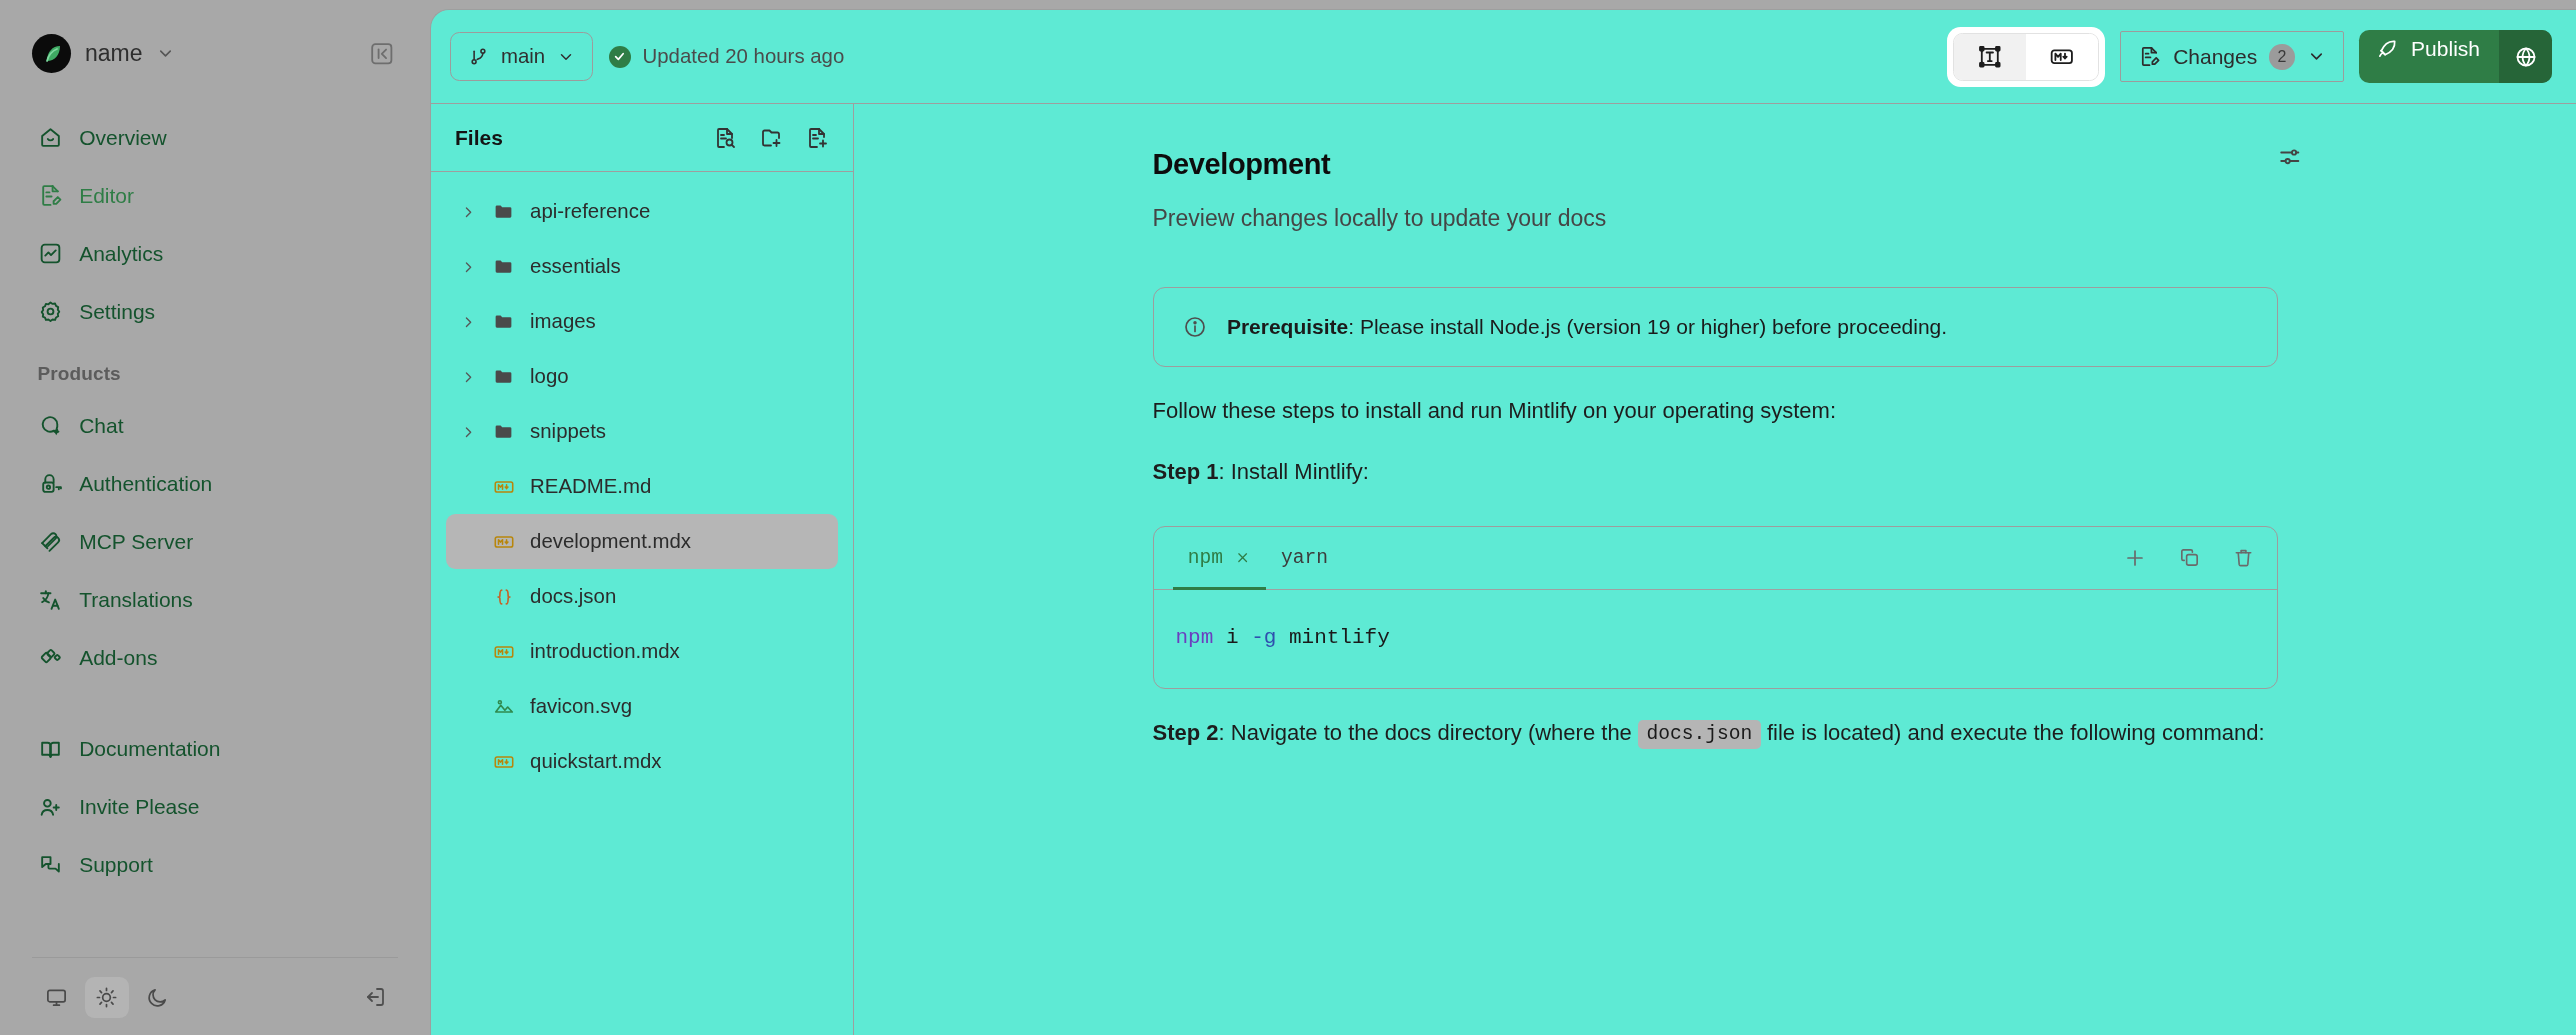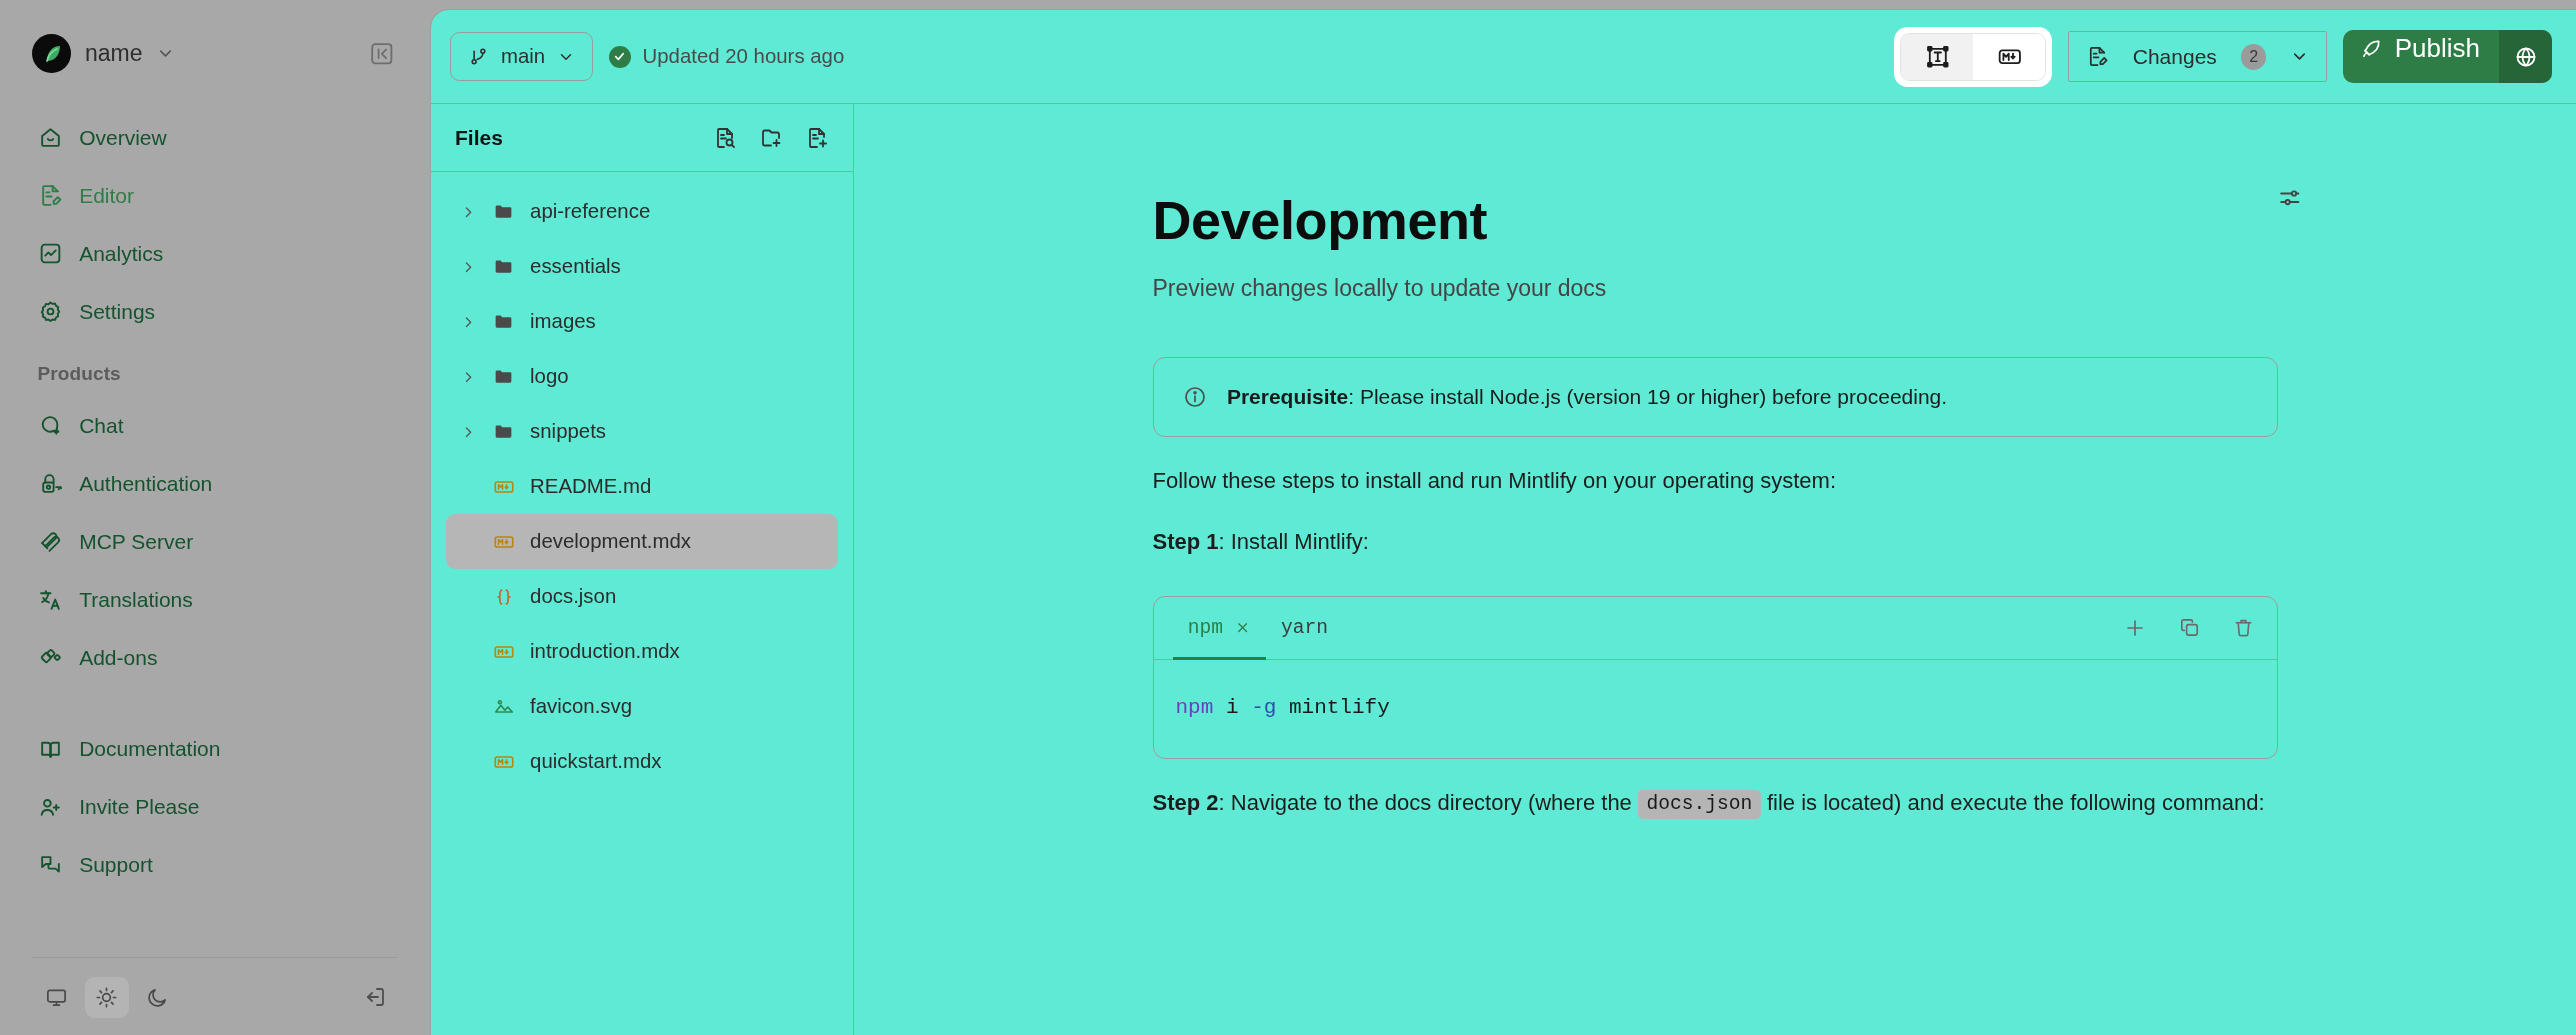--- a/index.html
+++ b/index.html
@@ -139,41 +139,41 @@
     border: 0.9px solid #e2e2e2;
   }
   .mode-btn {
     width: 72px; height: 46px;
     display: flex; align-items: center; justify-content: center;
     background: #ffffff; color: #1d1d1d; cursor: pointer;
   }
   .mode-btn.selected { background: #f1f1f1; }
 
   .changes-btn {
-    display: flex; align-items: center; gap: 24px;
+    display: flex; align-items: center; gap: 12px;
     height: 51px; padding: 0 17px;
     border: 0.9px solid #9c9c9c; border-radius: 2px;
     color: #2d2d2d; font-size: 21px; cursor: pointer;
   }
   .badge-count {
     background: #9b9b9b; color: #3a3a3a;
     border-radius: 50%;
     min-width: 25.6px; height: 25.6px; padding: 0 6px;
     display: flex; align-items: center; justify-content: center;
     font-size: 16px;
   }
 
   .publish-btn {
     display: flex; align-items: stretch;
     height: 53px; border-radius: 10.2px; overflow: hidden;
     background: #2f7d46; color: #fff; cursor: pointer;
   }
   .publish-main {
     display: flex; align-items: center; gap: 12px;
-    padding: 0 19px 16px 17px; font-size: 26px;
+    padding: 0 19px 16px 17px; font-size: 21px;
   }
   .publish-globe {
     display: flex; align-items: center; justify-content: center;
     width: 53px; background: #266538;
   }
 
   .body { flex: 1 1 auto; display: flex; min-height: 0; }
 
   
   .files {
@@ -207,21 +207,21 @@
   .content {
     flex: 1 1 auto; position: relative;
     padding: 44px 0 0 0;
     overflow: hidden;
   }
   .doc { max-width: 1227px; margin: 0 auto; padding: 0 51px; position: relative; }
   .doc-settings {
     position: absolute; top: -4.3px; right: 25.6px;
     color: #444; cursor: pointer;
   }
-  .h1 { font-size: 54px; font-weight: 700; color: #0d0d0d; letter-spacing: -0.4px; margin-top: 41px; }
+  .h1 { font-size: 29px; font-weight: 700; color: #0d0d0d; letter-spacing: -0.4px; }
   .subtitle { font-size: 23px; color: #454545; margin-top: 24px; }
 
   .callout {
     margin-top: 55px;
     border: 0.9px solid #9d9d9d; border-radius: 12px;
     padding: 25.6px 29px;
     display: flex; align-items: center; gap: 20.4px;
     min-height: 80px;
   }
   .callout-icon { color: #4e4e4e; flex: 0 0 24px; display:flex; }

